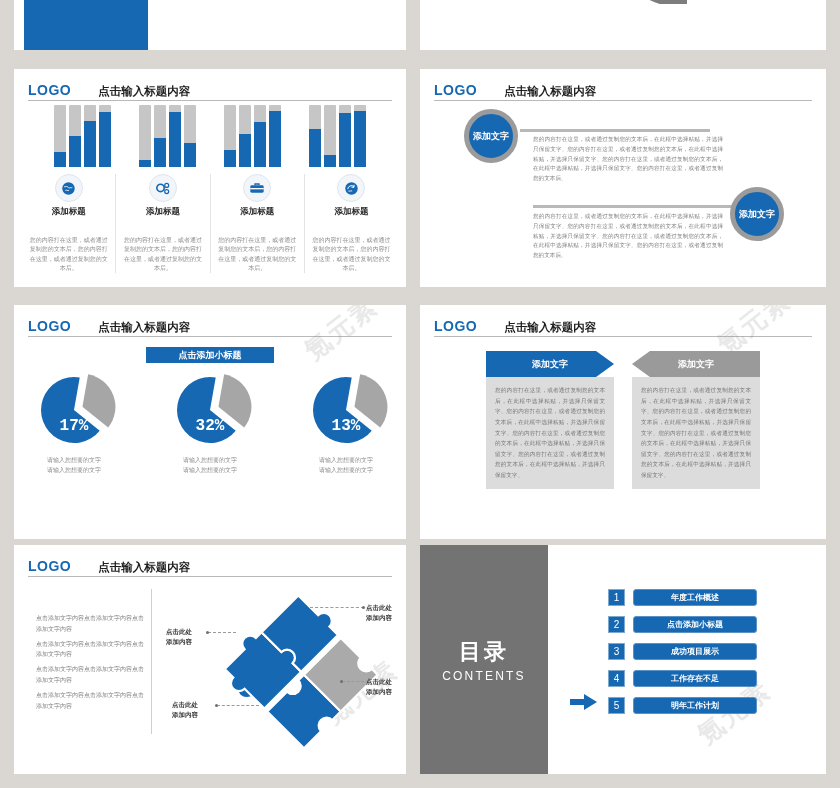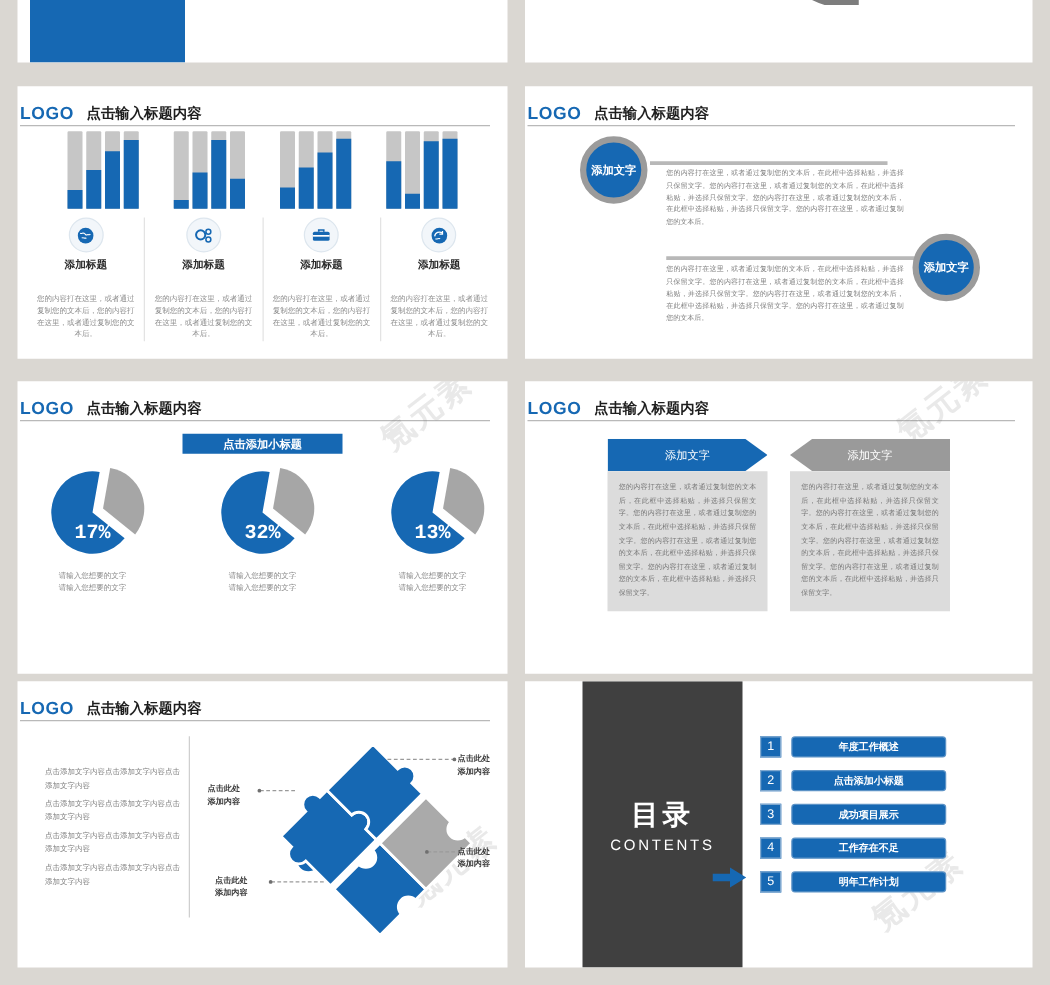--- a/index.html
+++ b/index.html
@@ -16,23 +16,23 @@
   }
 
   
   .slide {
     position: absolute;
     background: #ffffff;
     overflow: hidden;
   }
   .slide-head {
     position: absolute;
-    left: 2px; top: 10px; right: 14px;
+    left: 14px; top: 10px; right: 14px;
     height: 22px;
-    display: flex; align-items: flex-end; gap: 10px;
+    display: flex; align-items: flex-end; gap: 27px;
     border-bottom: 1.5px solid #b9b9b9;
     padding-bottom: 3px;
   }
   .logo {
     font-size: 14px; font-weight: bold; color: #1668b3;
     letter-spacing: .5px; line-height: 1;
   }
   .head-title {
     font-size: 11.5px; font-weight: bold; color: #1e1e1e; line-height: 1;
   }
@@ -104,21 +104,21 @@
   .pie-svg { display: block; margin: 0 auto; }
   .pie-label {
     position: absolute; left: 0; right: 0; top: 45px;
     font-size: 16px; font-weight: bold; color: #ffffff; pointer-events: none;
   }
   .pie-cap { font-size: 6px; color: #8b8b8b; line-height: 1.7; margin-top: 4px; }
 
   
   .arrow-col { position: absolute; top: 46px; width: 128px; }
   .arrow-head {
-    height: 26px; color: #fff; font-size: 9px; font-weight: normal;
+    height: 26px; color: #fff; font-size: 9px; font-weight: bold;
     display: flex; align-items: center; justify-content: center;
     position: relative;
   }
   .arrow-head.blue { background: #1668b3; clip-path: polygon(0 0, 86% 0, 100% 50%, 86% 100%, 0 100%); }
   .arrow-head.gray { background: #9a9a9a; color:#fff; clip-path: polygon(14% 0, 100% 0, 100% 100%, 14% 100%, 0 50%); }
   .arrow-body {
     background: #dcdcdc; padding: 8px 9px;
     font-size: 5.6px; color: #767676; line-height: 1.9; text-align: justify;
     min-height: 108px;
   }
@@ -127,22 +127,22 @@
   .divider-v {
     position: absolute; width: 1px; background: #cfcfcf;
   }
   .callout { position: absolute; font-size: 6.5px; color: #3a3a3a; line-height: 1.5; font-weight: bold; }
   .leader { position: absolute; border-top: 1px dashed #9a9a9a; height: 0; }
   .dot { position: absolute; width: 3px; height: 3px; border-radius: 50%; background: #6f6f6f; }
 
   
   .toc-left {
     position: absolute; left: 0; top: 0; bottom: 0; width: 128px;
-    background: #404040; color: #fff;
-    display: flex; flex-direction: column; align-items: center; justify-content: center; margin-left: 46px;
+    background: #737373; color: #fff;
+    display: flex; flex-direction: column; align-items: center; justify-content: center;
   }
   .toc-cn { font-size: 22px; font-weight: bold; letter-spacing: 3px; }
   .toc-en { font-size: 12px; font-weight: normal; letter-spacing: 2.2px; margin-top: 2px; }
   .toc-list { position: absolute; left: 188px; top: 44px; }
   .toc-row { display: flex; align-items: center; gap: 8px; margin-bottom: 10px; }
   .toc-num {
     width: 17px; height: 17px; background: #1668b3; color: #fff;
     font-size: 10px; display: flex; align-items: center; justify-content: center;
     border: 1px solid #7fa8cf;
   }

